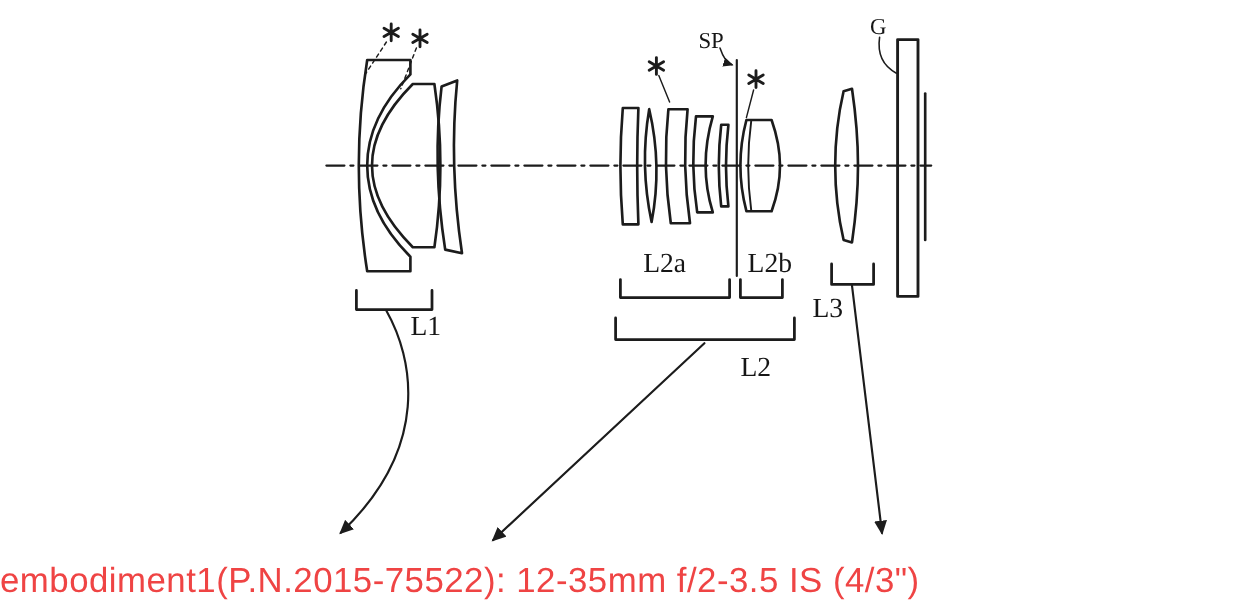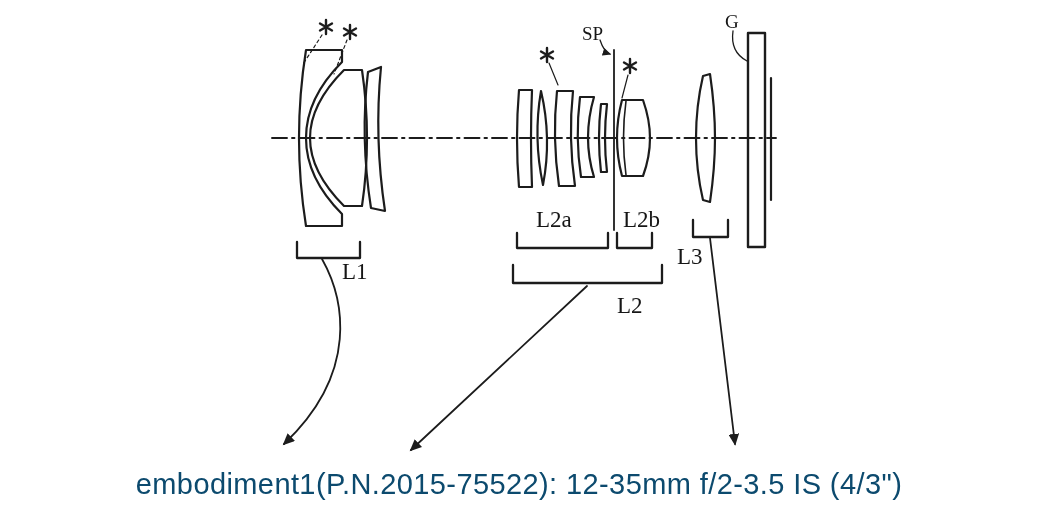--- a/index.html
+++ b/index.html
@@ -1,21 +1,21 @@
 <!DOCTYPE html>
 <html><head>
 <meta charset="utf-8">
 <style>
   html,body{margin:0;padding:0;background:#fff;}
   .stage{position:relative;width:938px;height:512px;background:#ffffff;overflow:hidden;
          font-family:"Liberation Serif", serif;}
   svg{position:absolute;left:0;top:0;}
-  .caption{position:absolute;left:0;top:468px;width:1038px;text-align:center;
+  .caption{position:absolute;left:0;top:468px;width:1038px;
            font-family:"Liberation Sans", sans-serif;font-size:29px;letter-spacing:.4px;
-           color:#0c4a6e;}
+           color:#ef4444;}
   .lbl{font-family:"Liberation Serif", serif;fill:#161616;}
   .lbl-big{font-size:23px;}
   .lbl-small{font-size:19px;}
 </style>
 </head>
 <body>
 
 <div class="stage">
   <svg width="1038" height="466" viewBox="0 0 1038 466">
     <defs>

